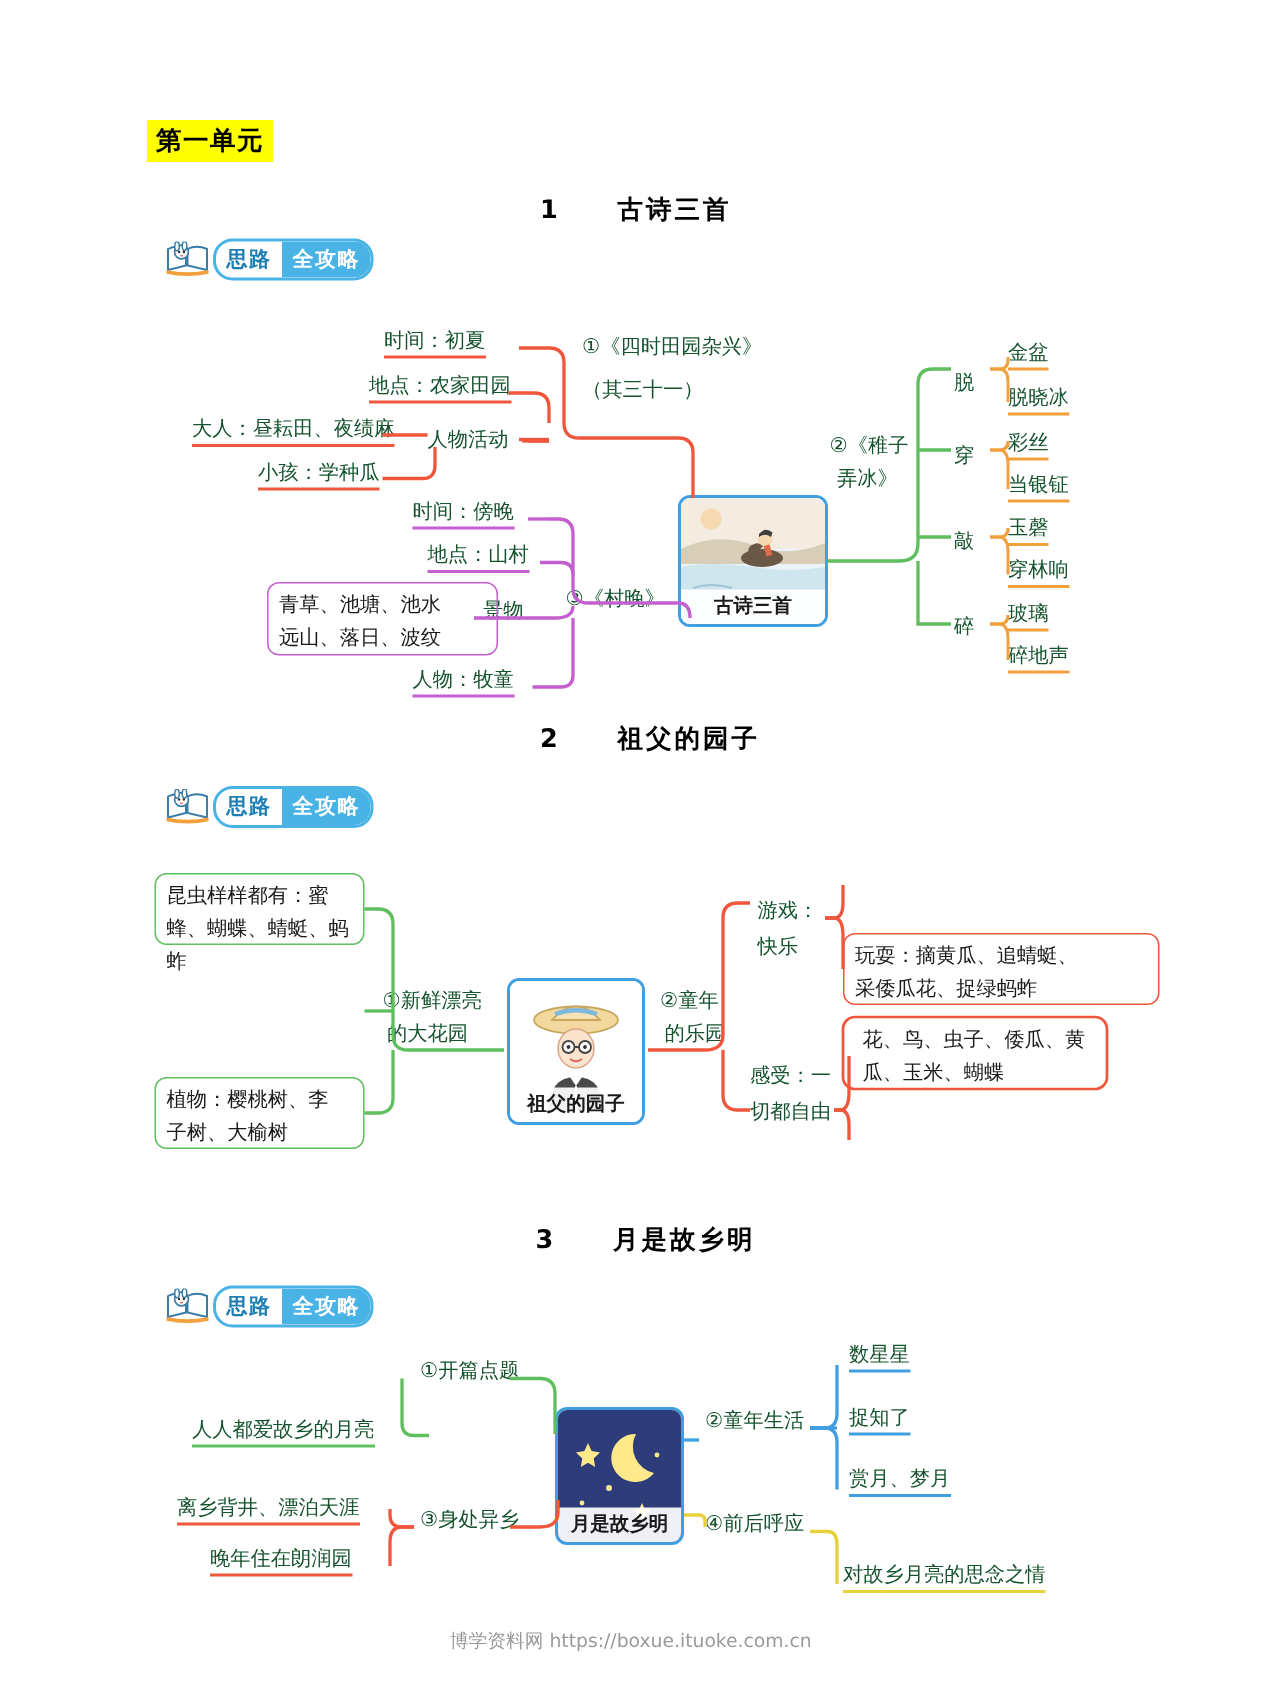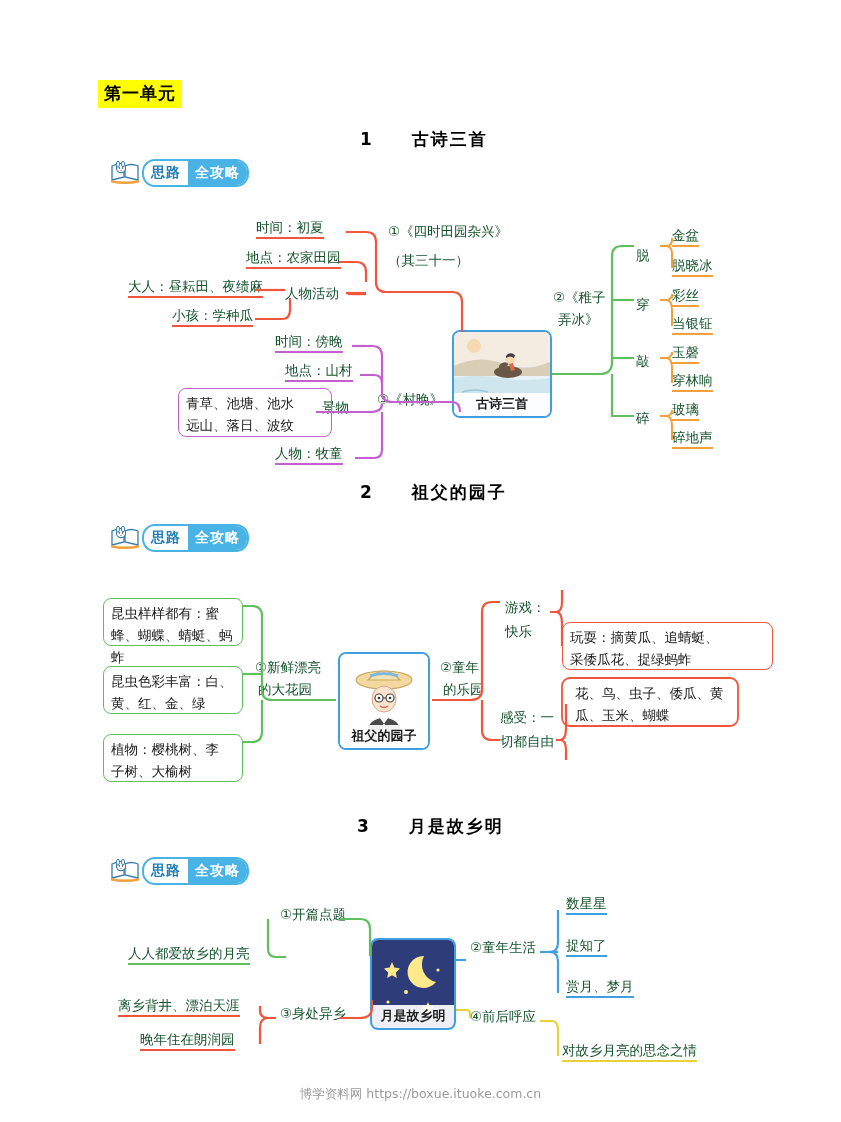--- a/index.html
+++ b/index.html
@@ -98,21 +98,21 @@
   .gbox {
     position: absolute;
     border: 1.8px solid #888;
     border-radius: 8px;
     padding: 3px 7px;
     font-size: 13.5px;
     line-height: 21px;
     box-sizing: border-box;
   }
   .gbox.red    { border-color: #f0563c; }
-  .gbox.green  { border-color: #5fbf5f; margin-top: 16px; }
+  .gbox.green  { border-color: #5fbf5f; }
   .gbox.purple { border-color: #c45fd0; }
 
   
   .card {
     position: absolute;
     border-radius: 8px;
     overflow: hidden;
     box-sizing: border-box;
   }
   .card .caption {
@@ -269,22 +269,20 @@
       <path d="M44 70 l0 16" stroke="#ffffff" stroke-width="1.4"></path>
     </svg>
     <div class="caption">祖父的园子</div>
   </div>
 
   <div class="node" style="left:255px; top:658px;">①新鲜漂亮</div>
   <div class="node" style="left:258px; top:680px;">的大花园</div>
 
   <div class="gbox green" style="left:103px; top:582px; width:140px; height:48px; line-height:22px; white-space:pre-line;">昆虫样样都有：蜜
 蜂、蝴蝶、蜻蜓、蚂蚱</div>
-  <div class="gbox green" style="left:103px; top:650px; width:140px; height:48px; line-height:22px; white-space:pre-line;">昆虫色彩丰富：白、
-黄、红、金、绿</div>
   <div class="gbox green" style="left:103px; top:718px; width:140px; height:48px; line-height:22px; white-space:pre-line;">植物：樱桃树、李
 子树、大榆树</div>
 
   <div class="node" style="left:440px; top:658px;">②童年</div>
   <div class="node" style="left:443px; top:680px;">的乐园</div>
 
   <div class="node" style="left:505px; top:598px;">游戏：</div>
   <div class="node" style="left:505px; top:622px;">快乐</div>
   <div class="gbox red" style="left:562px; top:622px; width:211px; height:48px; line-height:22px; white-space:pre-line;">玩耍：摘黄瓜、追蜻蜓、
 采倭瓜花、捉绿蚂蚱</div>

